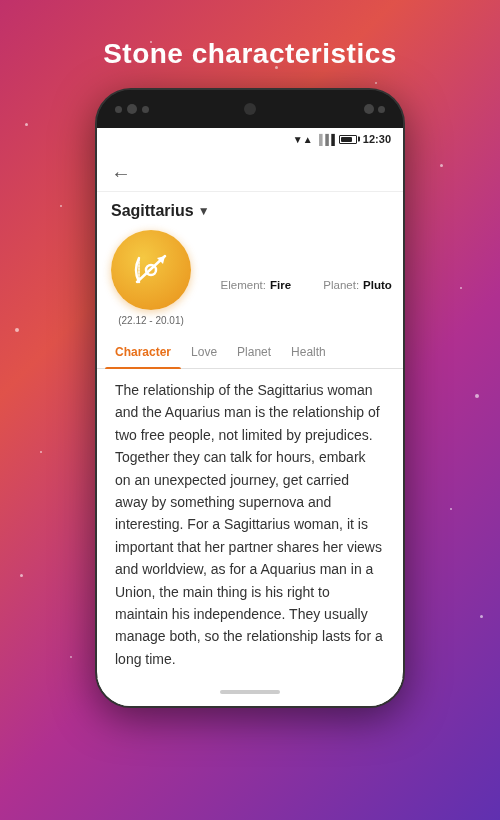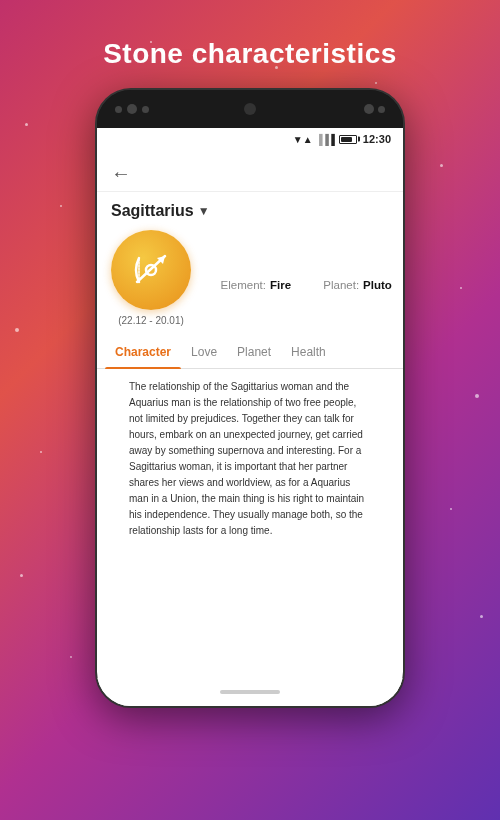--- a/index.html
+++ b/index.html
@@ -266,22 +266,22 @@
       bottom: -1px;
       left: 0;
       right: 0;
       height: 2px;
       background: #e8701a;
       border-radius: 2px 2px 0 0;
     }
 
     
     .description-area {
-      padding: 10px 32px 16px;
-      font-size: 10px;
+      padding: 10px 18px 16px;
+      font-size: 14px;
       line-height: 1.6;
       color: #333;
     }
 
     
     .phone-bottom {
       width: 100%;
       height: 28px;
       background: white;
       display: flex;

